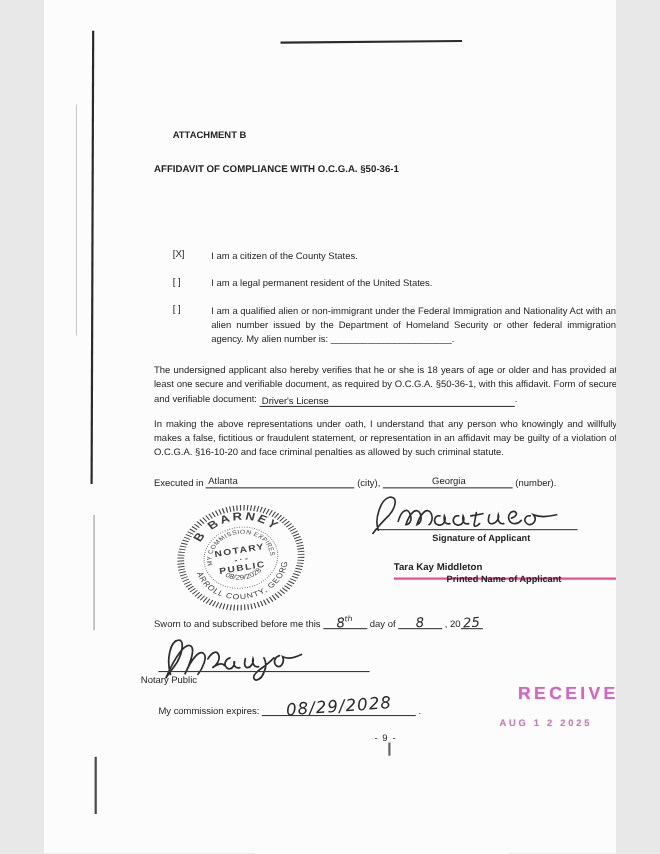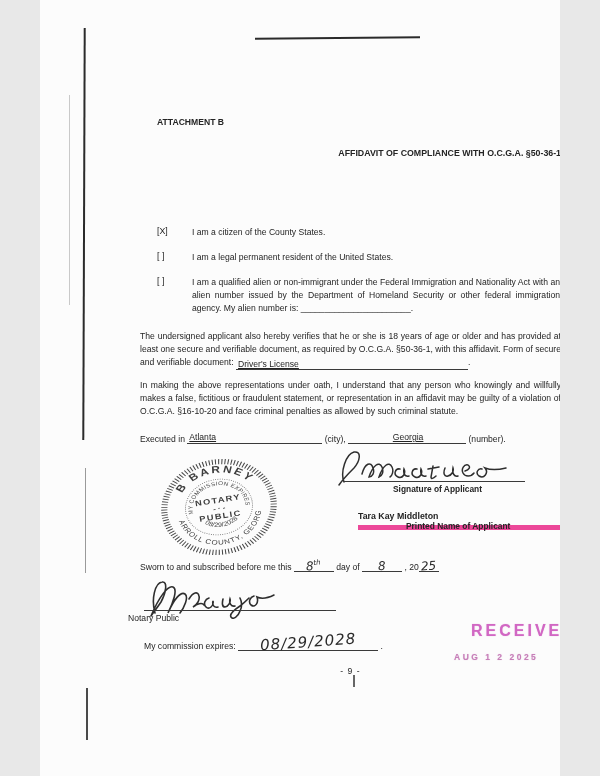--- a/index.html
+++ b/index.html
@@ -13,21 +13,21 @@
   .plain{font-size:8.6px;color:#242424;}
   .bold{font-weight:700;}
   
   .art{position:absolute;background:#2b2b2b;}
   
   .opt{display:flex;}
   .opt-mark{width:35px;flex:0 0 35px;font-size:8.8px;color:#242424;}
   .opt-text{width:368px;font-size:8.6px;line-height:13.2px;text-align:justify;color:#242424;}
   
   .blankline{display:inline-block;border-bottom:1px solid #3a3a3a;height:11px;vertical-align:bottom;text-align:left;}
-  .filled{font-size:8.6px;color:#242424;padding-left:2px;text-decoration:underline;}
+  .filled{font-size:8.6px;color:#242424;padding-left:2px;}
   .center-blank{text-align:center;}
   
   .hand{
     font-family:"DejaVu Sans",sans-serif;font-style:italic;color:#2a2a2a;
     display:inline-block;transform:rotate(-4deg) translateY(-1px);
   }
   .hand sup{font-size:7px;}
   
   .sig-label{font-size:8.4px;font-weight:700;color:#242424;padding-left:48px;}
   
@@ -50,21 +50,21 @@
   <div class="art" style="left:215px;top:37px;width:165px;height:2px;transform:rotate(-0.5deg);"></div>
   <div class="art" style="left:43px;top:28px;width:2px;height:412px;transform:rotate(0.2deg);"></div>
   <div class="art" style="left:29px;top:95px;width:1px;height:210px;background:#c9c9c9;"></div>
   <div class="art" style="left:45px;top:468px;width:1px;height:105px;background:#9a9a9a;"></div>
   <div class="art" style="left:46px;top:688px;width:2px;height:52px;background:#4a4a4a;"></div>
   <div class="art" style="left:552px;top:35px;width:1.6px;height:697px;transform-origin:top left;transform:rotate(0.45deg);"></div>
   <div class="art" style="left:313px;top:675px;width:1.5px;height:12px;background:#666;"></div>
 
   <div class="abs plain bold" style="left:117px;top:117px;">ATTACHMENT B</div>
 
-  <div class="abs plain bold" style="left:100px;top:148px;width:421px;text-align:right;font-size:8.8px;">AFFIDAVIT OF COMPLIANCE WITH O.C.G.A. §50-36-1</div>
+  <div class="abs plain bold" style="left:100px;top:148px;width:421px;text-align:left;font-size:8.8px;">AFFIDAVIT OF COMPLIANCE WITH O.C.G.A. §50-36-1</div>
 
 
   <div class="abs opt" style="left:117px;top:226px;width:403px;">
     <div class="opt-mark">[X]</div>
     <div class="opt-text">I am a citizen of the County States.</div>
   </div>
 
   <div class="abs opt" style="left:117px;top:251px;width:403px;">
     <div class="opt-mark">[ ]</div>
     <div class="opt-text">I am a legal permanent resident of the United States.</div>
@@ -128,21 +128,21 @@
                M85,21 C80,20 78,27 83,29 C88,31 91,25 89,21 C88,26 90,29 94,28
                M101,18 L99,29 C99,31 101,31 104,28 M96,21 L107,19
                M113,20 C111,25 112,29 116,28 C120,27 122,23 121,20 C120,25 122,29 126,28
                M133,23 C137,22 139,19 136,17 C132,16 129,21 131,25 C133,29 139,29 142,25
                M150,21 C146,20 143,25 147,28 C152,31 157,25 153,20 C158,22 166,22 174,20" fill="none" stroke="#2e2e2e" stroke-width="1.5" stroke-linecap="round"></path>
     </svg>
   </div>
   <div class="art" style="left:303px;top:481px;width:182px;height:1px;background:#3a3a3a;"></div>
   <div class="abs sig-label" style="left:305px;top:484px;">Signature of Applicant</div>
 
-  <div class="abs" style="left:318px;top:505px;width:202px;border-bottom:5px solid #ec4899;padding-bottom:2px;">
+  <div class="abs" style="left:318px;top:505px;width:202px;border-bottom:2px solid #ec4899;padding-bottom:2px;">
     <span class="plain bold" style="font-size:8.8px;">Tara Kay Middleton</span>
   </div>
   <div class="abs sig-label" style="left:318px;top:521px;">Printed Name of Applicant</div>
 
   <div class="abs plain" style="left:100px;top:560px;width:340px;">
     <span>Sworn to and subscribed before me this</span>
     <span class="blankline center-blank" style="width:40px;"><span class="hand" style="font-size:12px;"><span>8</span><sup>th</sup></span></span>
     <span>day of</span>
     <span class="blankline center-blank" style="width:40px;"><span class="hand" style="font-size:12px;">8</span></span>
     <span>, 20</span><span class="blankline center-blank" style="width:20px;"><span class="hand" style="font-size:12px;">25</span></span>

